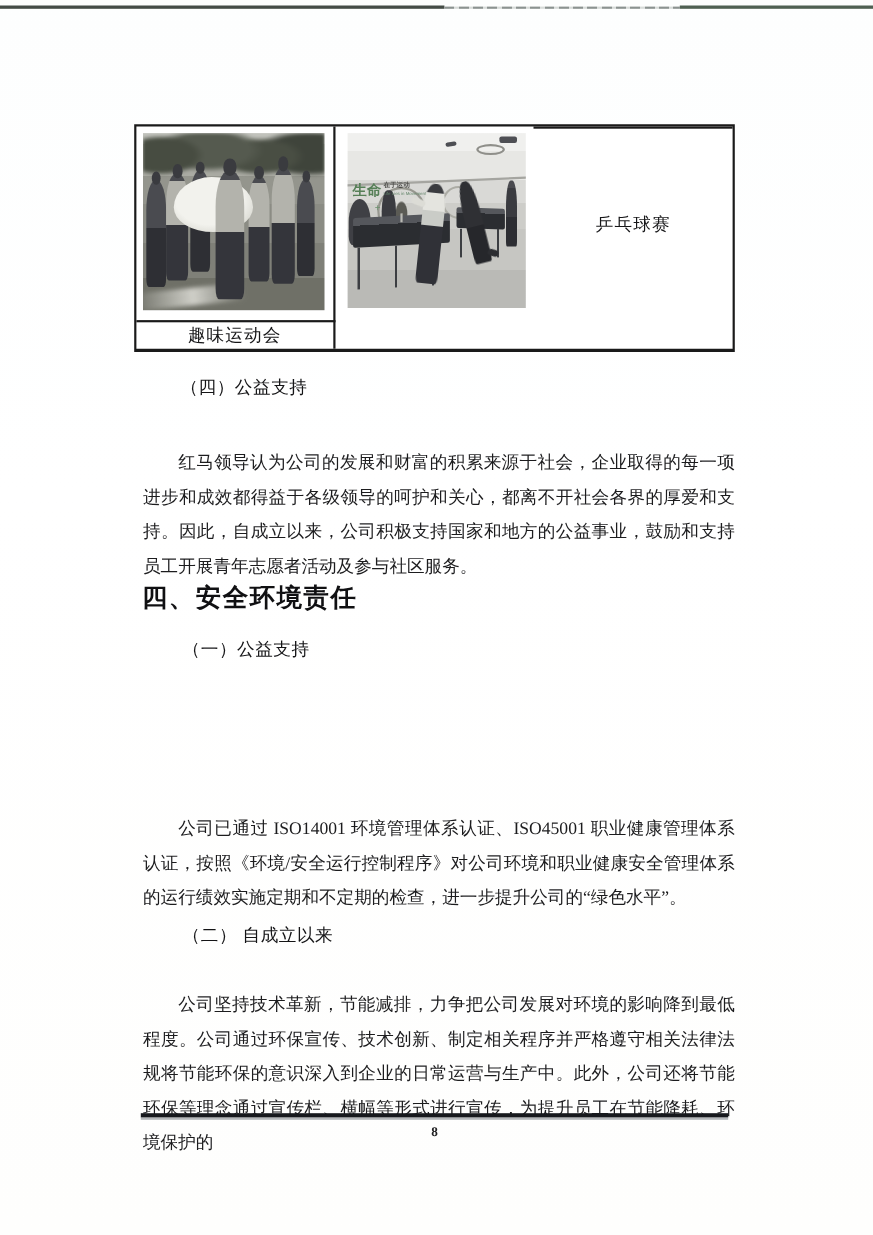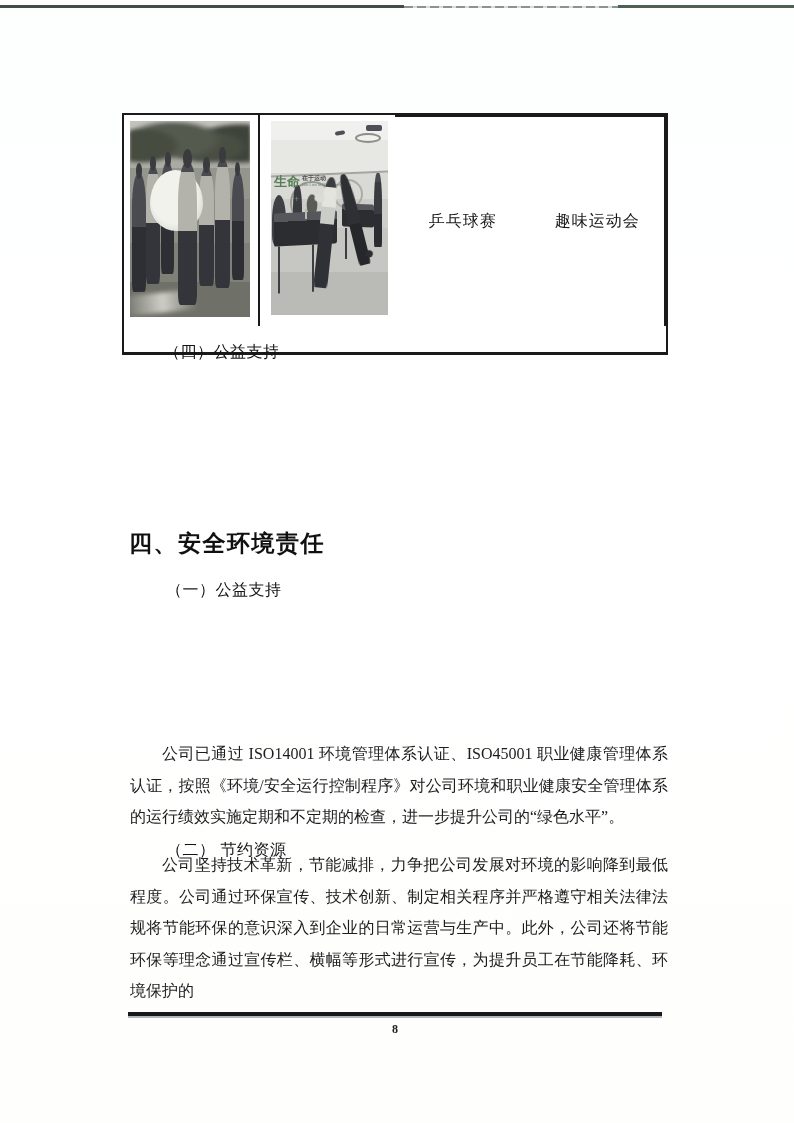--- a/index.html
+++ b/index.html
@@ -9,23 +9,23 @@
         font-family:"Liberation Serif","DejaVu Serif",serif;color:#1c1c1e;}
 
   
   .scanline-seg{position:absolute;top:5px;height:3px;}
   .sl-a{left:0;width:404px;background:#444c46;}
   .sl-b{left:404px;top:6px;width:214px;height:2px;
         background:repeating-linear-gradient(90deg,#8b9290 0 9px,#d7dbd9 9px 13px);}
   .sl-c{left:618px;width:176px;background:#4f6052;}
 
   
-  .photo-table{position:absolute;left:122px;top:113px;width:546px;height:242px;
+  .photo-table{position:absolute;left:122px;top:113px;width:546px;height:207px;
         box-sizing:border-box;border:2px solid #1a1a1a;background:#fff;
-        display:grid;grid-template-columns:1fr 1fr 1fr 1fr;grid-template-rows:1fr 26px;}
+        display:grid;grid-template-columns:1fr 1fr 1fr;grid-template-rows:1fr 26px;}
   .pcell{position:relative;box-sizing:border-box;overflow:hidden;}
   .pcell.left{border-right:2px solid #1a1a1a;padding:6px 8px 9px 6px;}
   .pcell.right{padding:6px 7px 11px 11px;}
   .caption-cell{box-sizing:border-box;border-top:2px solid #1a1a1a;
         display:flex;align-items:center;justify-content:center;
         font-size:16px;color:#161618;letter-spacing:1px;}
   .caption-cell.left{border-right:2px solid #1a1a1a;}
   .photo-table{border-bottom-width:3px;}
 
   .photo{position:relative;width:100%;height:100%;overflow:hidden;}
@@ -110,21 +110,21 @@
         font-family:"Liberation Sans","DejaVu Sans",sans-serif;
         font-weight:bold;font-size:23px;color:#101012;letter-spacing:1.5px;}
   #h-s4{left:164px;top:342px;}
   #h-s1{left:166px;top:580px;}
   #h-s2{left:166px;top:840px;}
   .para{position:absolute;left:130px;width:538px;font-size:16px;line-height:31.6px;
         text-align:justify;text-indent:2em;color:#1c1c1e;}
   #p1{top:389px;}
   #p2{top:622px;}
   #p3{top:722px;}
-  #p4{top:835px;font-family:Liberation Mono, monospace;}
+  #p4{top:882px;}
 
   
   .footer-rule{position:absolute;left:128px;top:1012px;width:534px;height:0;
         border-top:4px solid #17191d;border-bottom:2px solid #b4b7ba;}
   .page-num{position:absolute;left:128px;top:1022px;width:534px;text-align:center;
         font-size:12px;font-weight:bold;color:#202022;}
 </style>
 </head>
 <body>
 
@@ -173,25 +173,26 @@
         <div class="pp pp1"></div>
         <div class="pp pp3"></div>
         <div class="pp pp4"></div>
       </div>
     </div>
     <div class="caption-cell">乒乓球赛</div>
     <div class="caption-cell left">趣味运动会</div>
   </div>
 
   <div class="h-sub" id="h-s4">（四）公益支持</div>
+  <p class="para" id="p1">红马领导认为公司的发展和财富的积累来源于社会，企业取得的每一项进步和成效都得益于各级领导的呵护和关心，都离不开社会各界的厚爱和支持。因此，自成立以来，公司积极支持国家和地方的公益事业，鼓励和支持员工开展青年志愿者活动及参与社区服务。</p>
 
   <div class="h-chapter">四、安全环境责任</div>
 
   <div class="h-sub" id="h-s1">（一）公益支持</div>
   <p class="para" id="p3">公司已通过 ISO14001 环境管理体系认证、ISO45001 职业健康管理体系认证，按照《环境/安全运行控制程序》对公司环境和职业健康安全管理体系的运行绩效实施定期和不定期的检查，进一步提升公司的“绿色水平”。</p>
 
-  <div class="h-sub" id="h-s2">（二） 节约资源</div>
+  <div class="h-sub" id="h-s2">（二） 自成立以来</div>
   <p class="para" id="p4">公司坚持技术革新，节能减排，力争把公司发展对环境的影响降到最低程度。公司通过环保宣传、技术创新、制定相关程序并严格遵守相关法律法规将节能环保的意识深入到企业的日常运营与生产中。此外，公司还将节能环保等理念通过宣传栏、横幅等形式进行宣传，为提升员工在节能降耗、环境保护的</p>
 
   <div class="footer-rule"></div>
   <div class="page-num">8</div>
 
 </div>
 
 </body></html>

